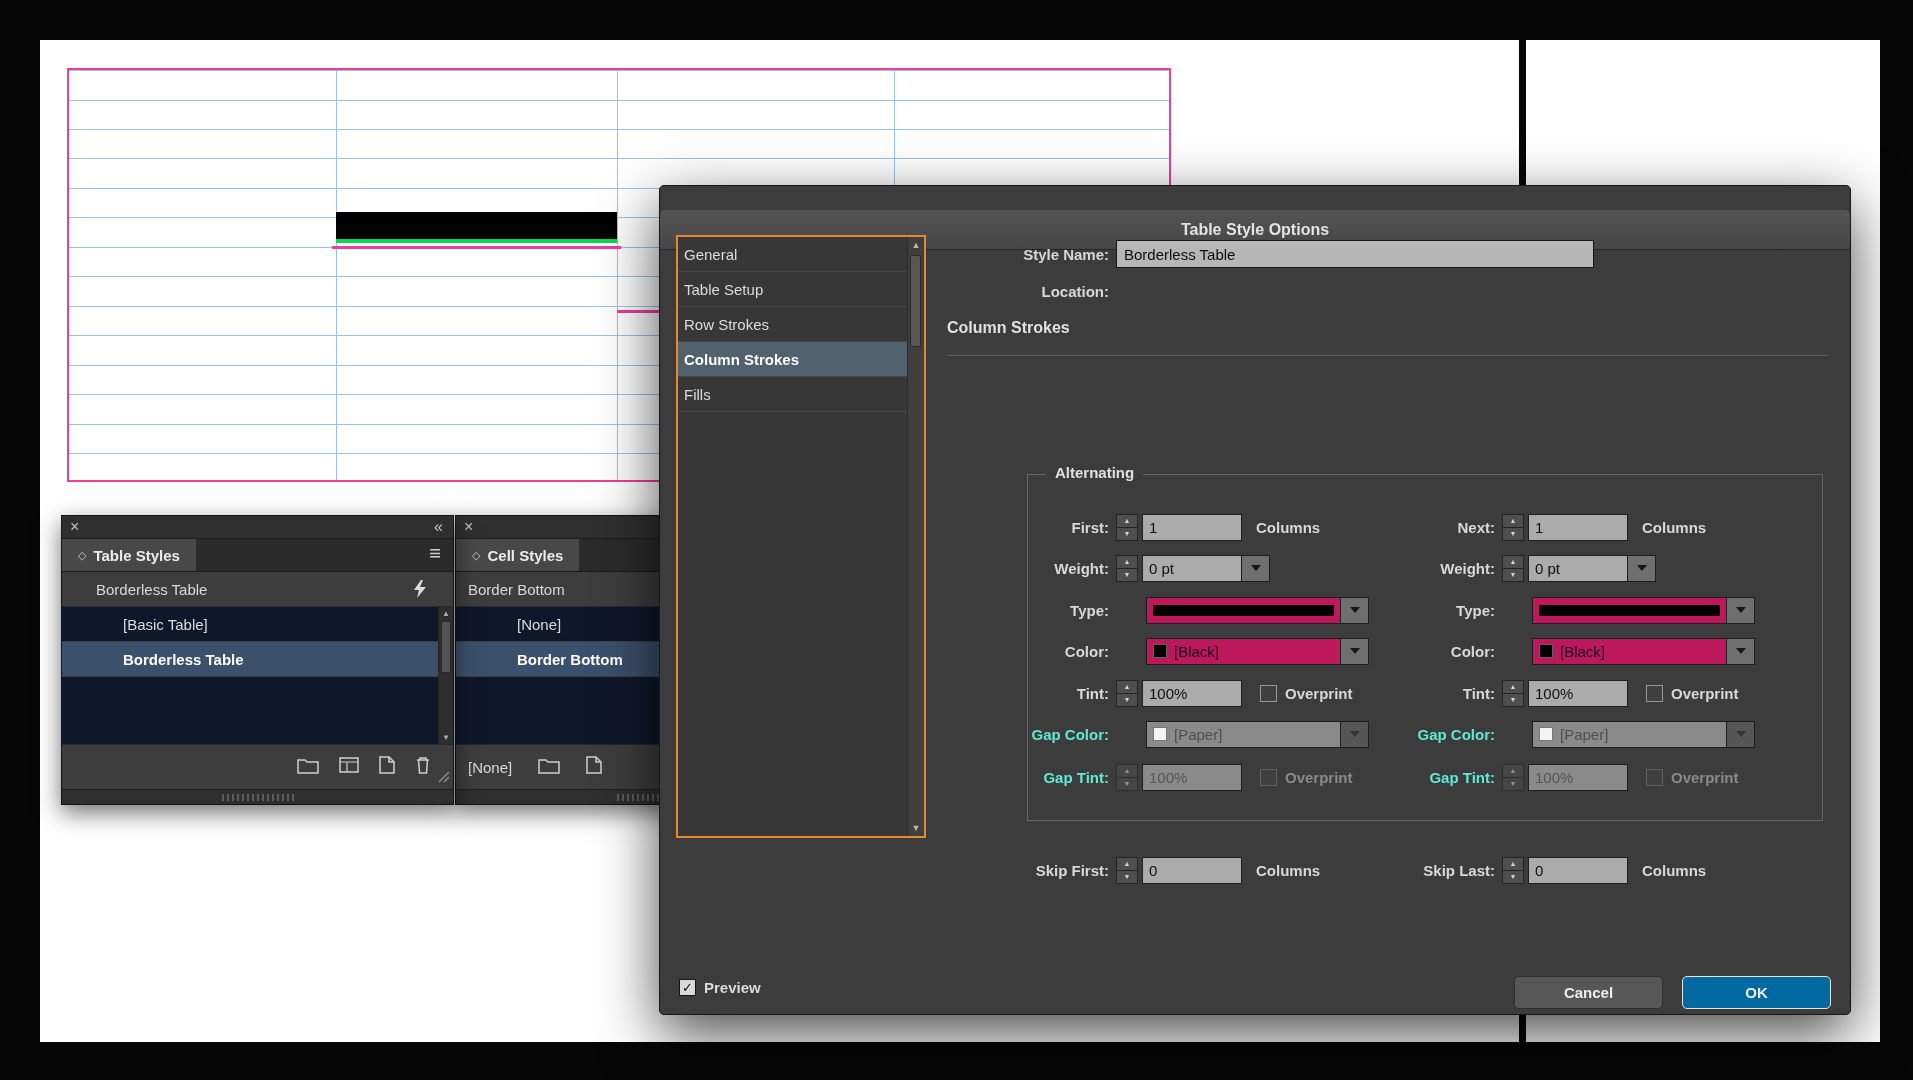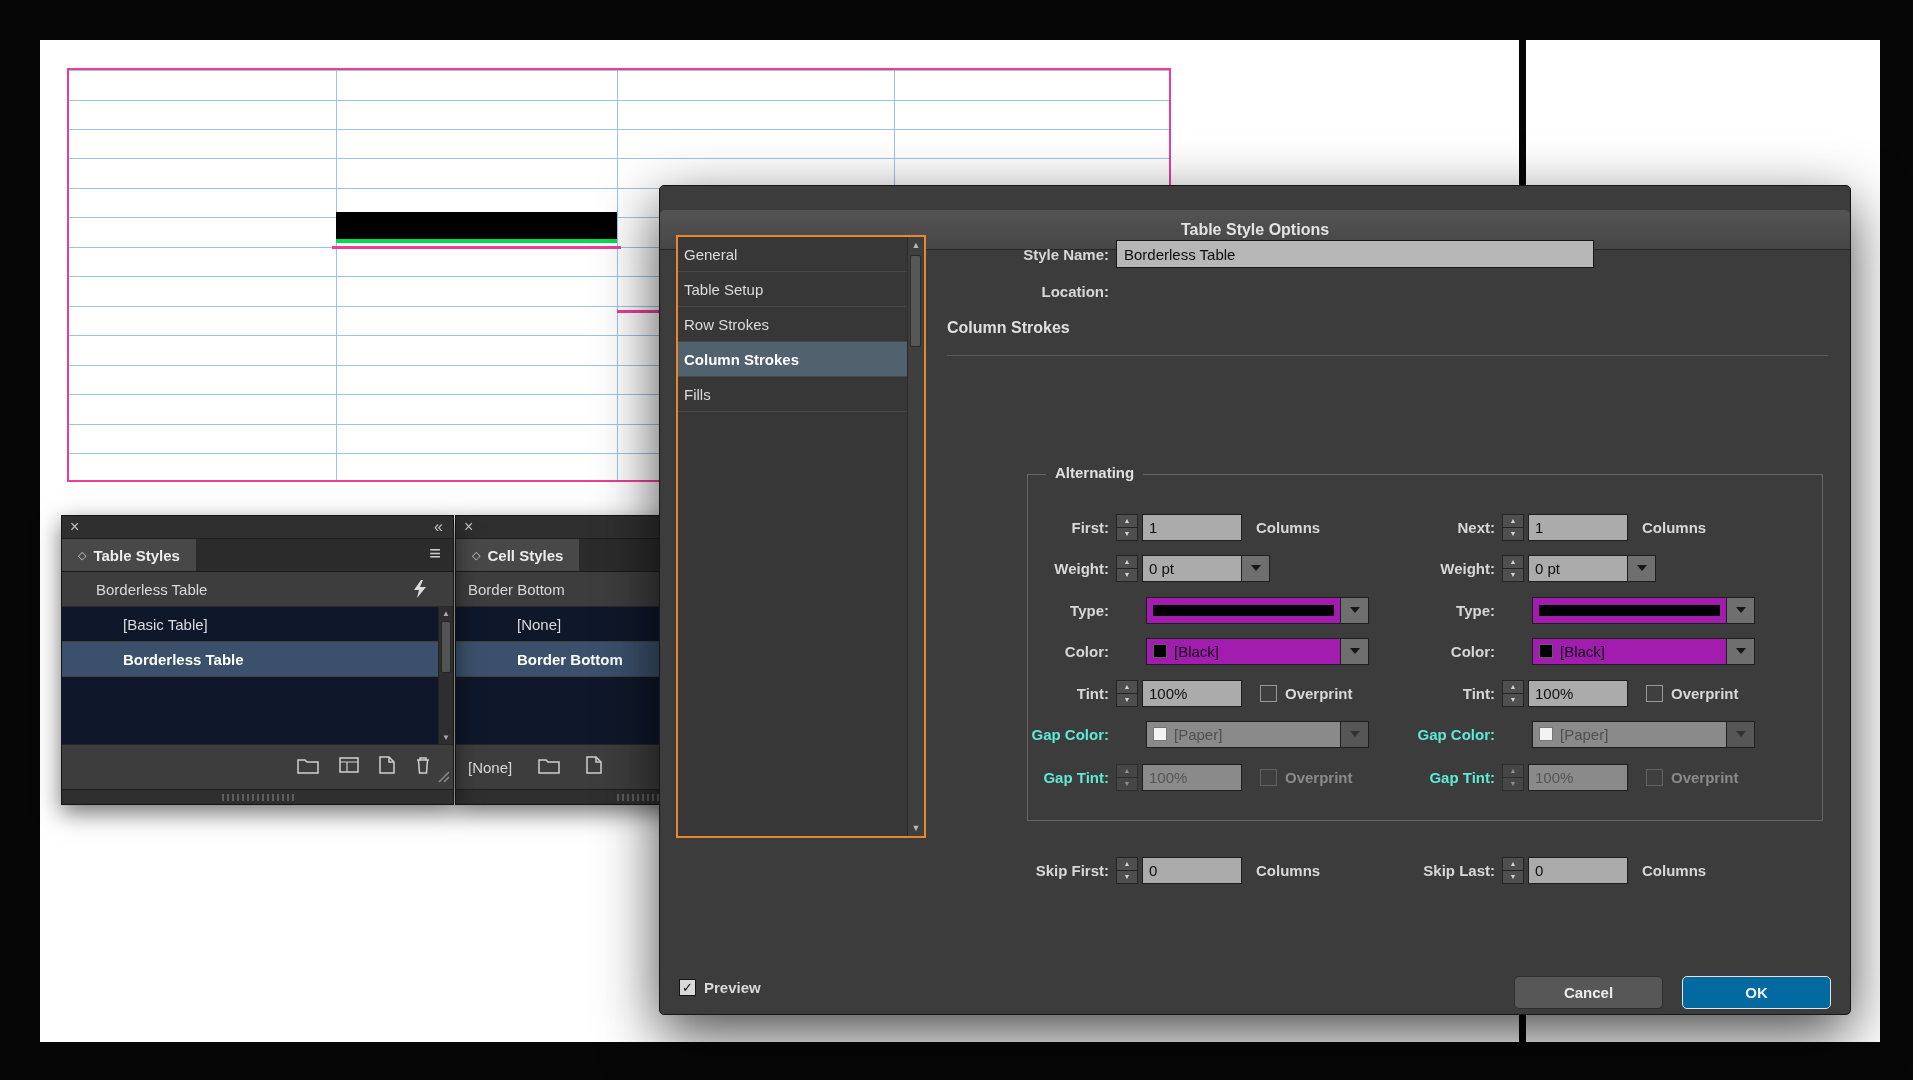--- a/index.html
+++ b/index.html
@@ -102,21 +102,21 @@
   .stepper span:first-child { border-bottom:1px solid #242424; }
   .nfield { width:100px; height:27px; margin-left:4px; background:#ababab; border:1px solid #1e1e1e;
             color:#101010; font-size:15px; padding:0 6px; font-family:inherit; }
   .suffix { margin-left:14px; font-weight:bold; color:#d8d8d8; }
   .attach-arrow { width:28px; height:27px; background:#6f6f6f; border:1px solid #1e1e1e; border-left:none;
                   display:flex; align-items:center; justify-content:center; flex:none; }
   .attach-arrow::after { content:""; width:0; height:0; border-left:5px solid transparent;
                          border-right:5px solid transparent; border-top:6px solid #161616; }
   .spacer26 { width:26px; margin-left:7px; flex:none; }
   .combo { display:flex; height:27px; margin-left:4px; }
-  .cfield { width:195px; background:#a21caf; border:1px solid #1e1e1e; color:#101010;
+  .cfield { width:195px; background:#be185d; border:1px solid #1e1e1e; color:#101010;
             display:flex; align-items:center; padding:0 6px; gap:7px; }
   .stroke-bar { width:100%; height:11px; background:#000; }
   .swatch { width:14px; height:14px; border:1px solid #5f5f5f; flex:none; }
   .swatch.black { background:#000; }
   .swatch.paper { background:#f3f3f3; }
   .checkbox { width:17px; height:17px; border:1px solid #989898; background:#3f3f3f; margin-left:18px;
               display:flex; align-items:center; justify-content:center; flex:none; }
   .cblabel { margin-left:8px; font-weight:bold; color:#d8d8d8; }
 
   .frow.disabled .flabel { color:#5eead4; }

